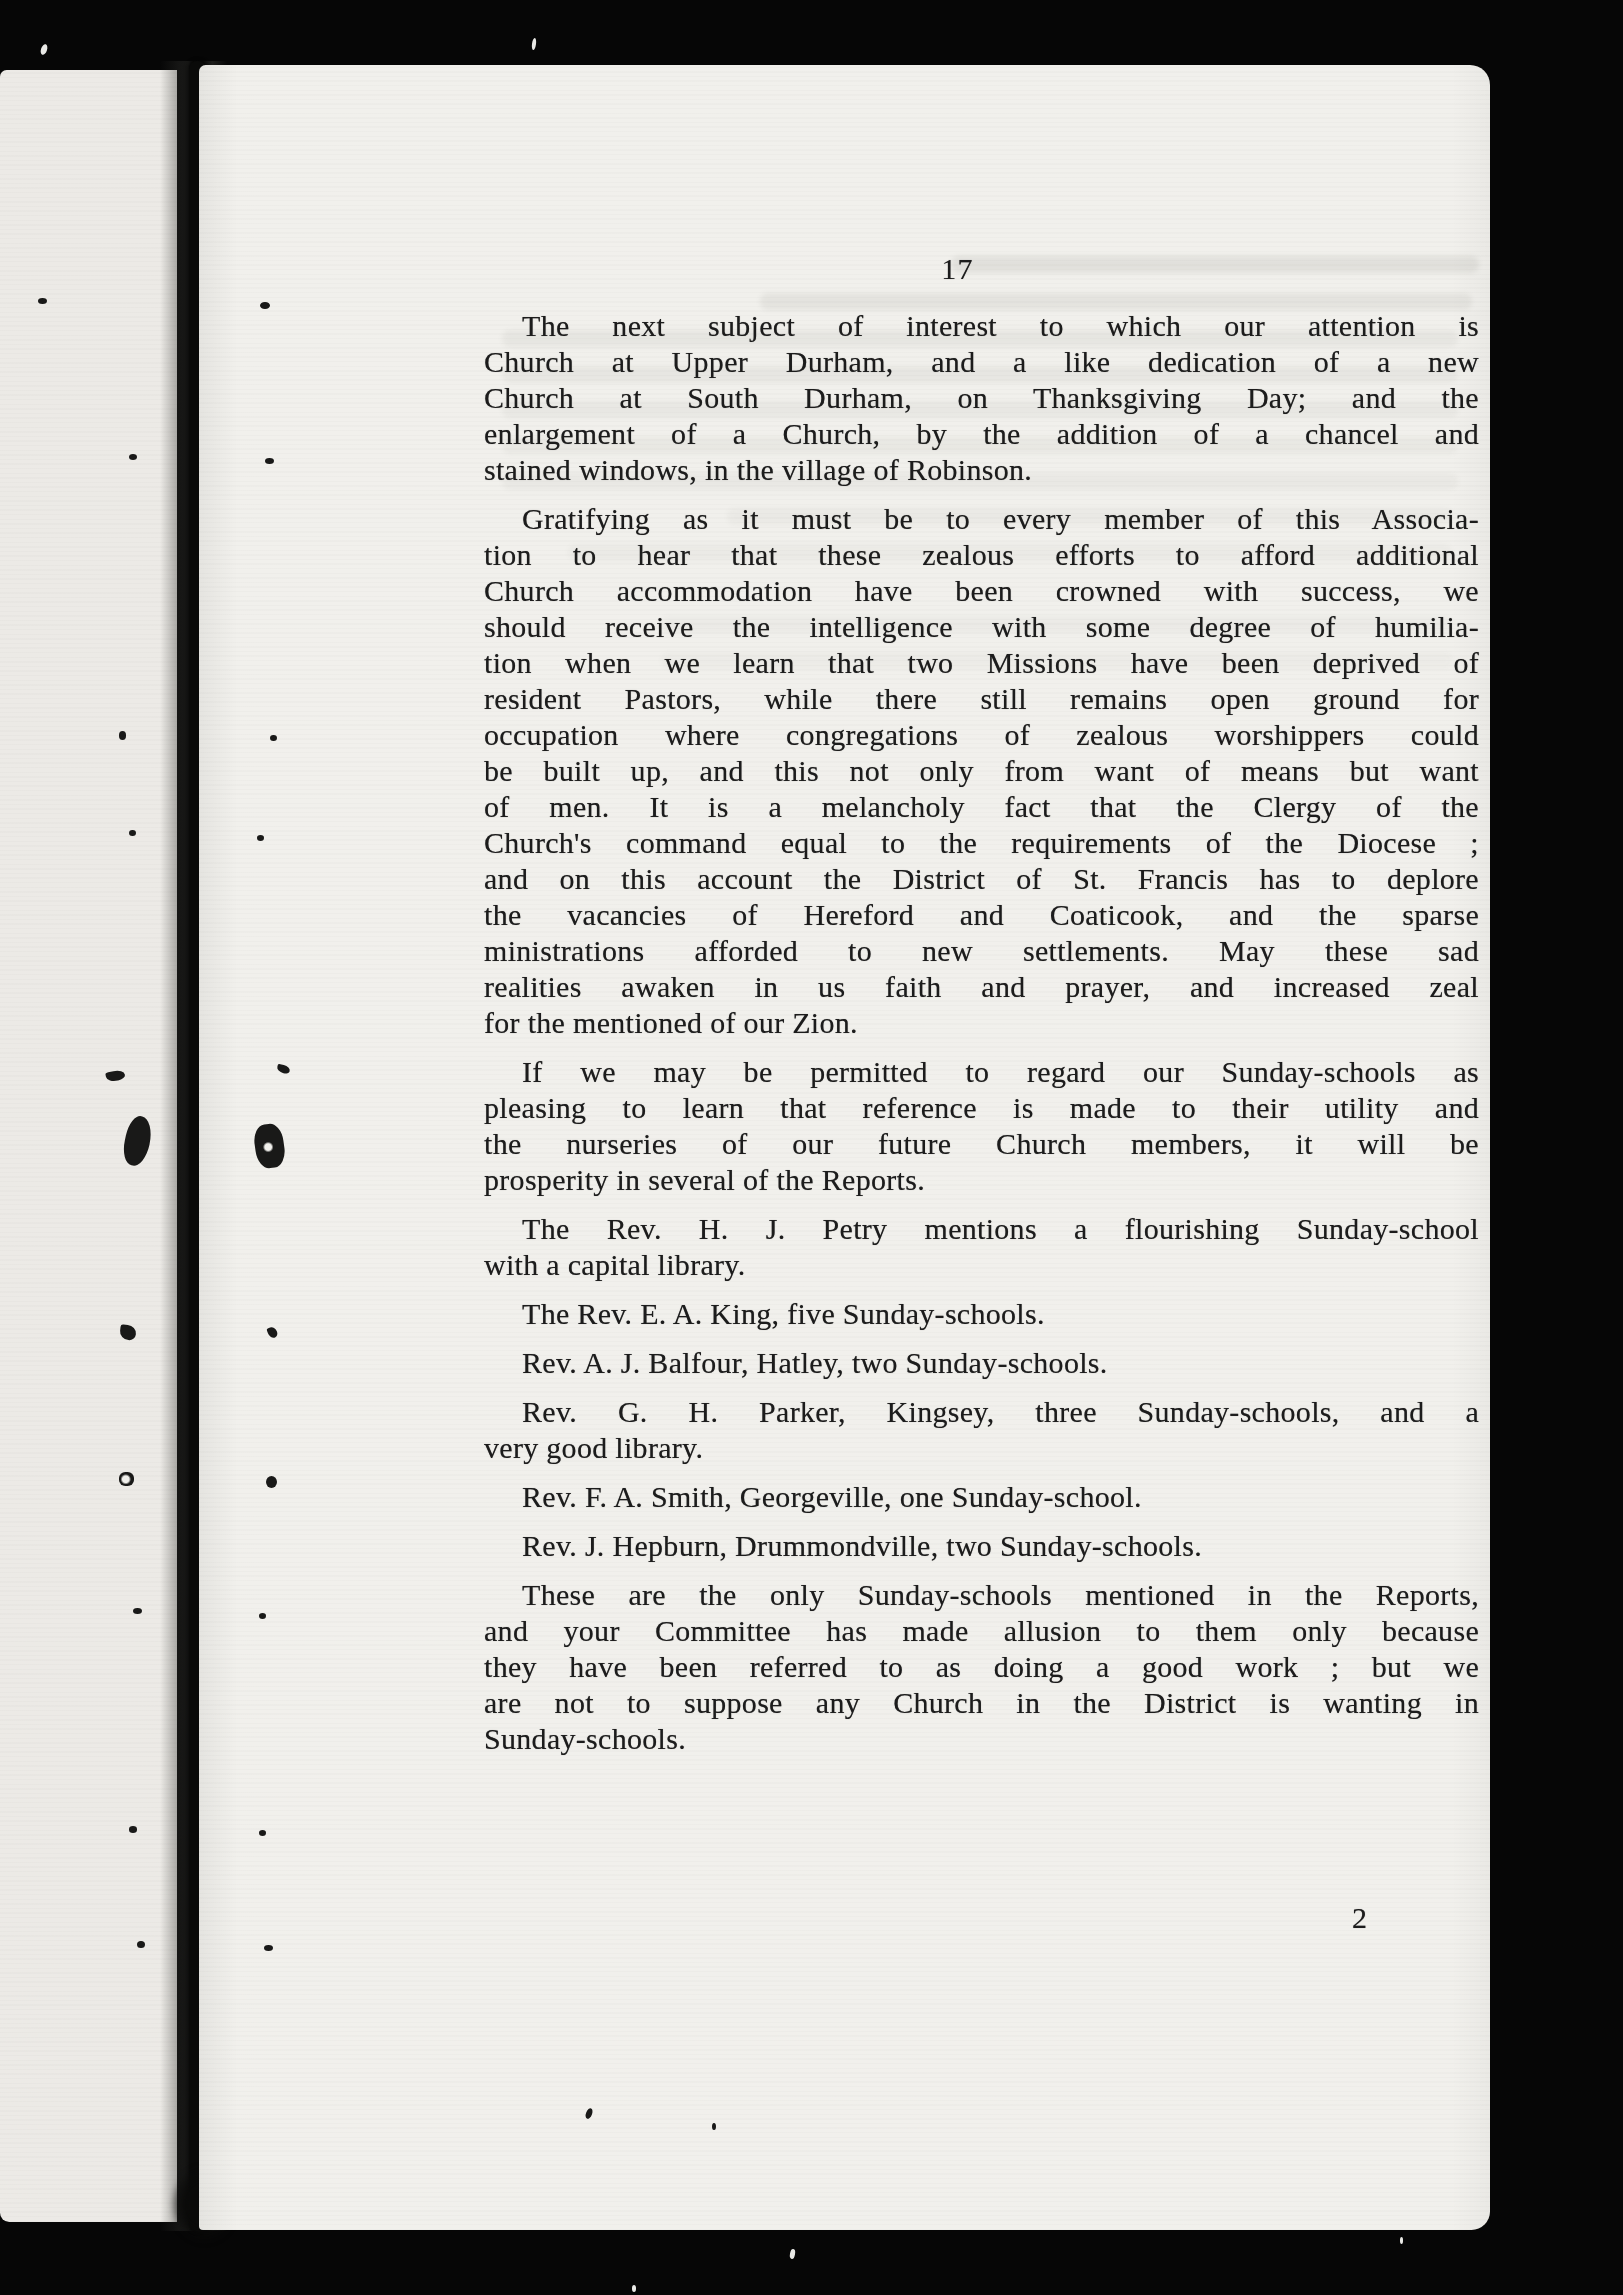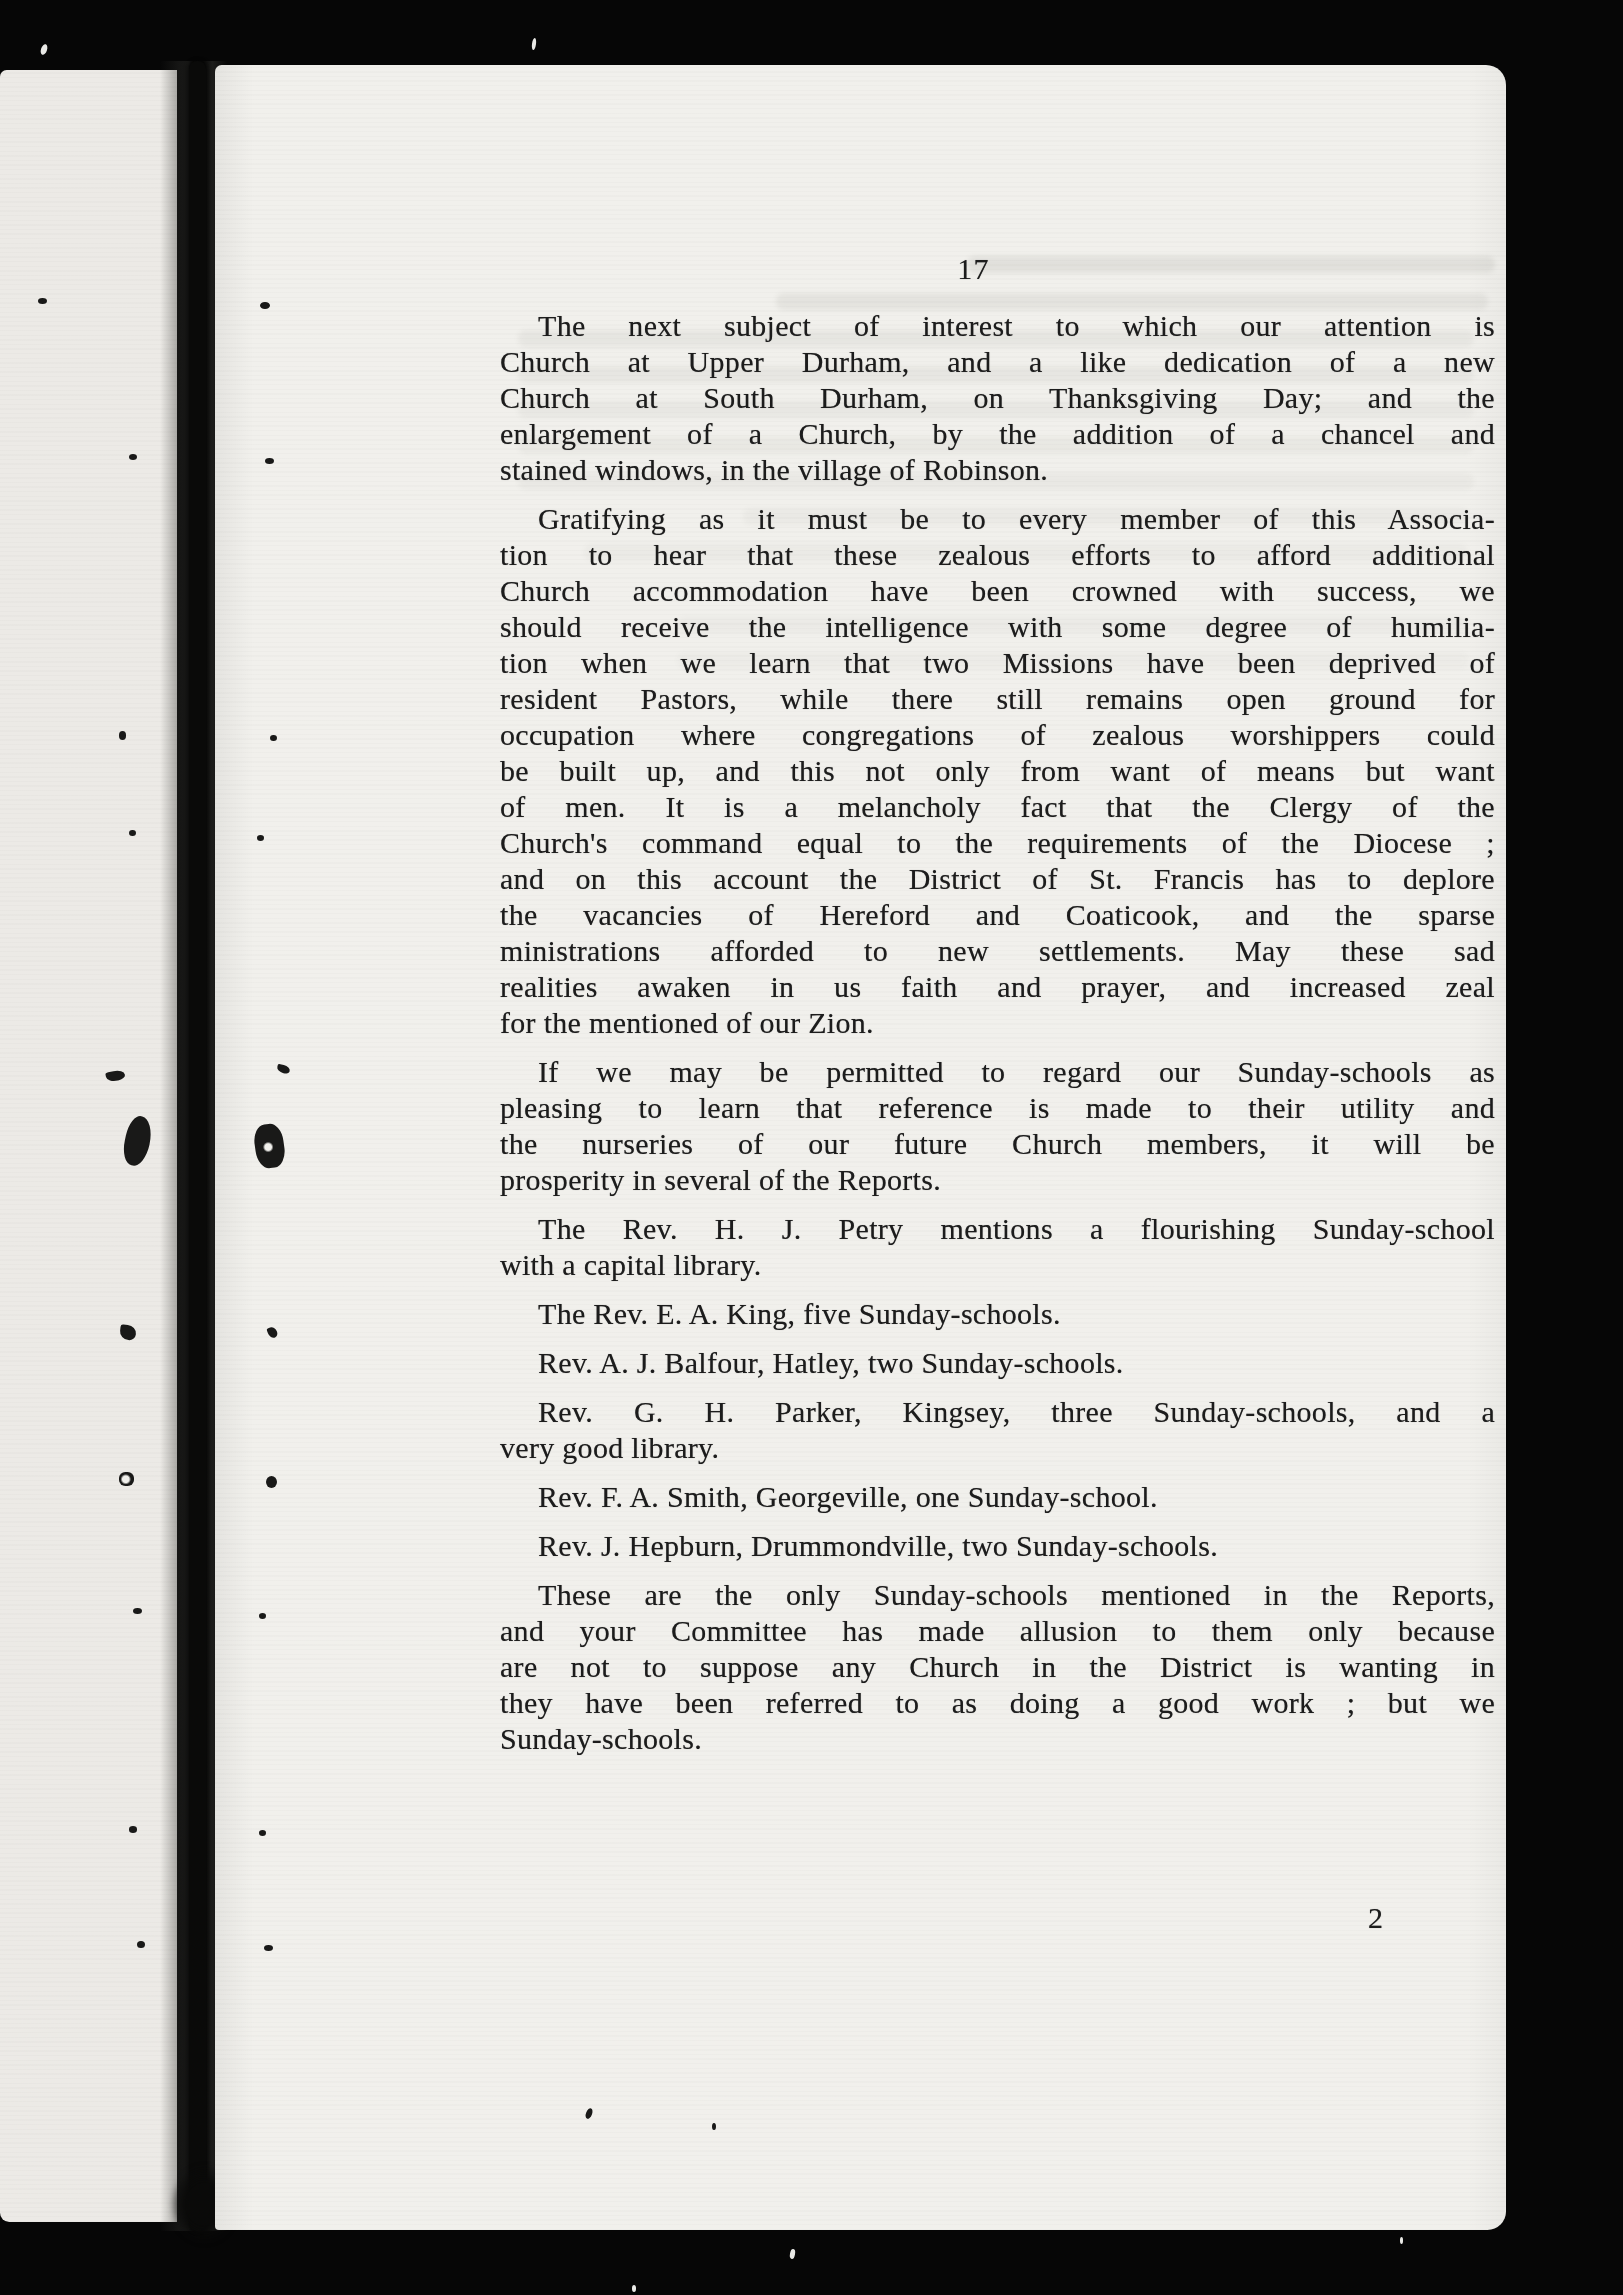--- a/index.html
+++ b/index.html
@@ -49,21 +49,21 @@
   #gutter-foot {
     position: absolute;
     left: 170px; top: 2165px;
     width: 69px; height: 79px;
     background: radial-gradient(closest-side, #0a0a09 55%, rgba(10,10,9,0) 100%);
     filter: blur(2.6px);
   }
   
   #page {
     position: absolute;
-    left: 215px; top: 65px;
+    left: 199px; top: 65px;
     width: 1291px; height: 2165px;
     background: #f1f0ec;
     border-radius: 6.6px 20px 18.5px 4px;
     background-image:
       repeating-linear-gradient(0deg, rgba(0,0,0,0.016) 0 1.3px, rgba(0,0,0,0) 1.3px 4.6px),
       linear-gradient(90deg, rgba(0,0,0,0.05) 0%, rgba(0,0,0,0) 3%, rgba(0,0,0,0) 97%, rgba(0,0,0,0.03) 100%);
     font-family: Liberation Serif, serif;
   }
   
   .ghost {
@@ -199,22 +199,22 @@
         </div>
         <div class="paragraph">
           <div class="line first last">Rev. F. A. Smith, Georgeville, one Sunday-school.</div>
         </div>
         <div class="paragraph">
           <div class="line first last">Rev. J. Hepburn, Drummondville, two Sunday-schools.</div>
         </div>
         <div class="paragraph">
           <div class="line first">These are the only Sunday-schools mentioned in the Reports,</div>
           <div class="line">and your Committee has made allusion to them only because</div>
+          <div class="line">they have been referred to as doing a good work ; but we</div>
           <div class="line">are not to suppose any Church in the District is wanting in</div>
-          <div class="line">they have been referred to as doing a good work ; but we</div>
           <div class="line last">Sunday-schools.</div>
         </div>
         <div id="signature-mark">2</div>
     </div>
   </div>
 
   <div class="speck light" style="left:41px;  top:44px;  width:6px;  height:11.2px; transform:rotate(18deg);"></div>
   <div class="speck light" style="left:532px; top:38px;  width:4px;  height:12px; transform:rotate(8deg);"></div>
   <div class="speck" style="left:38px;  top:298px; width:8.6px; height:6px;"></div>
   <div class="speck" style="left:260px; top:302px; width:10px; height:7.3px;"></div>

